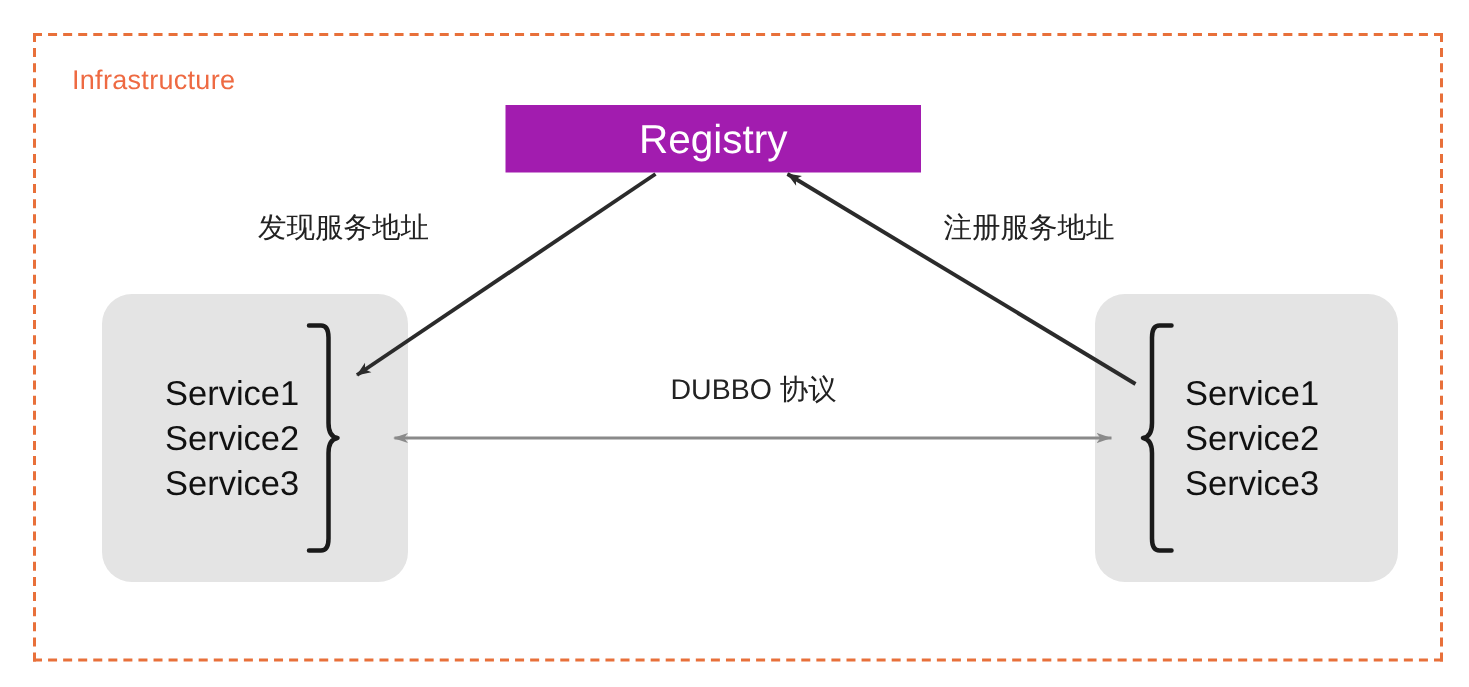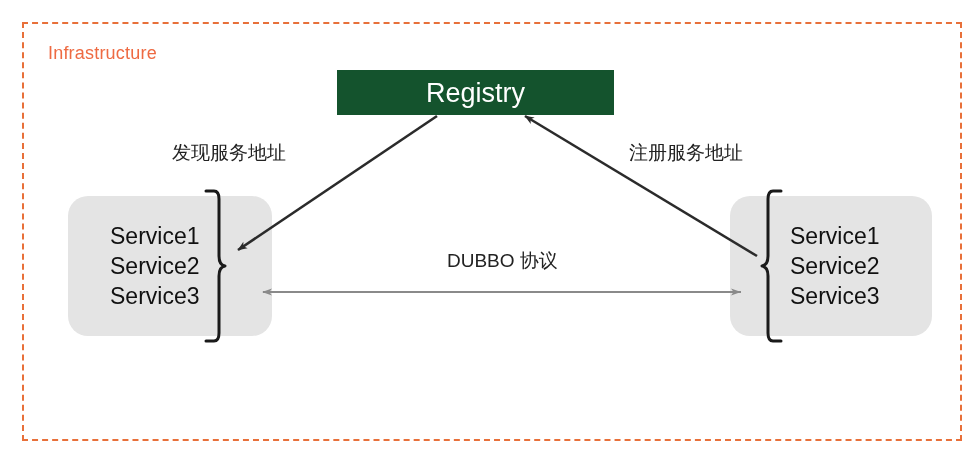--- a/index.html
+++ b/index.html
@@ -41,38 +41,38 @@
     white-space: nowrap;
   }
 
   
   .registry-box {
     position: absolute;
     left: 337px;
     top: 70px;
     width: 277px;
     height: 45px;
-    background: #14532d;
+    background: #a21caf;
     display: flex;
     align-items: center;
     justify-content: center;
   }
   .registry-label {
     color: #ffffff;
     font-size: 27px;
     line-height: 30px;
     white-space: nowrap;
   }
 
   
   .service-box {
     position: absolute;
     top: 196px;
     width: 204px;
-    height: 140px;
+    height: 192px;
     background: #e4e4e4;
     border-radius: 20px;
   }
   .service-box.left  { left: 68px; }
   .service-box.right { left: 730px; width: 202px; }
 
   .service-inner {
     position: absolute;
     top: 50%;
     transform: translateY(-50%);

